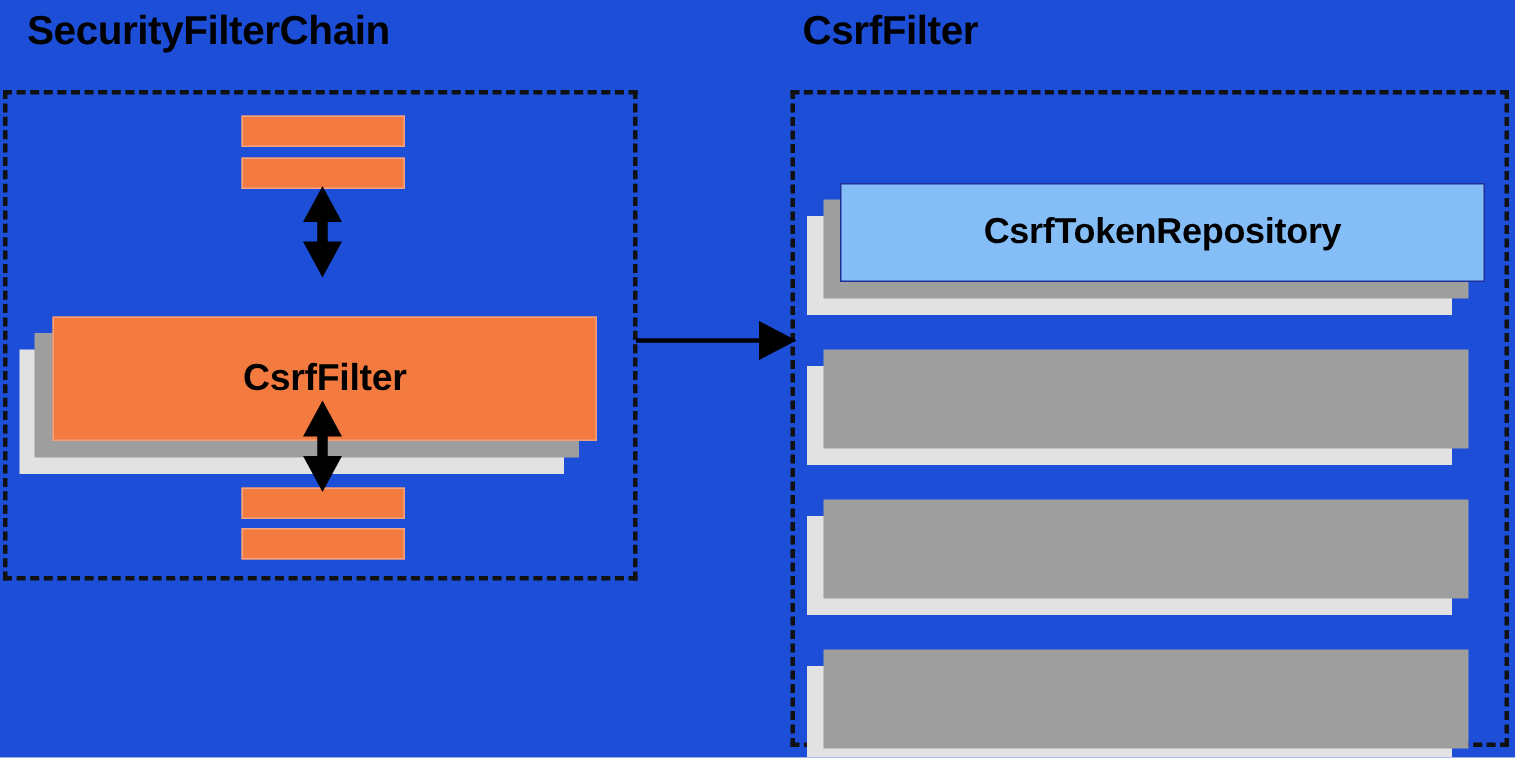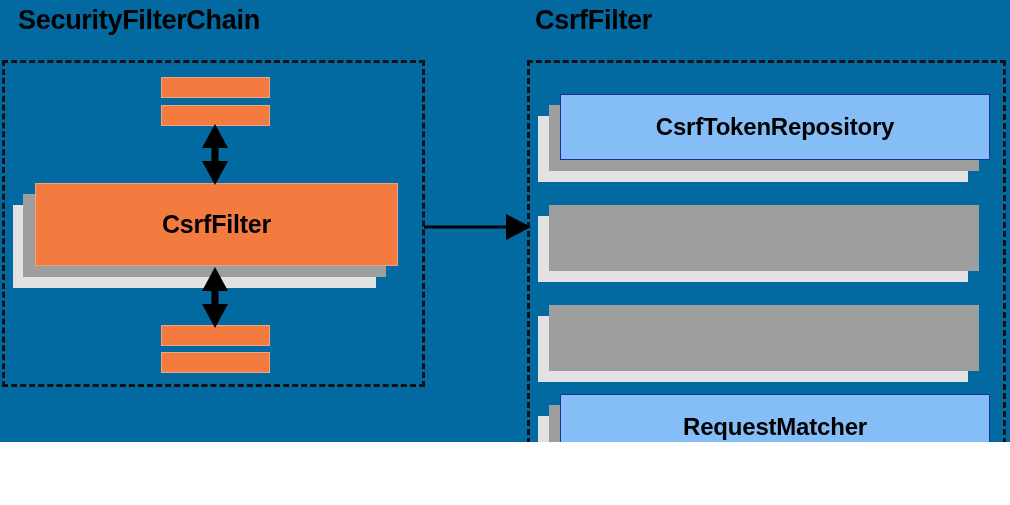--- a/index.html
+++ b/index.html
@@ -3,22 +3,22 @@
 <meta charset="utf-8">
 <style>
   html, body {
     margin: 0;
     padding: 0;
     background: #ffffff;
   }
   #canvas {
     position: relative;
     width: 1010px;
-    height: 442px;
-    background: #0369a1;
+    height: 505px;
+    background: #1d4ed8;
     font-family: "Liberation Sans", sans-serif;
     overflow: hidden;
   }
 
   
   .panel-title {
     position: absolute;
     font-weight: bold;
     font-size: 27px;
     color: #000000;
@@ -35,20 +35,21 @@
     border: 3px dashed #111111;
     box-sizing: border-box;
     background: transparent;
   }
   #box-left  { left: 2px;   top: 60px; width: 423px; height: 327px; }
   #box-right { left: 527px; top: 60px; width: 479px; height: 438px; }
 
   
   .stack {
     position: absolute;
+    margin-top: 28px;
   }
   .stack .shadow-far,
   .stack .shadow-near,
   .stack .face {
     position: absolute;
     box-sizing: border-box;
   }
   .stack .shadow-far {
     background: #e2e2e2;
   }
@@ -154,23 +155,20 @@
   </div>
 
   <div class="stack blue-card" id="blue-card-2">
     <div class="shadow-far"></div>
     <div class="shadow-near"></div>
   </div>
 
   <div class="stack blue-card" id="blue-card-3">
     <div class="shadow-far"></div>
     <div class="shadow-near"></div>
-    <div class="face">
-      <span class="face-label">RequestMatcher</span>
-    </div>
   </div>
 
   <svg id="arrow-layer" viewBox="0 0 1010 505" width="1010" height="505">
 
     <g>
       <line x1="215" y1="138" x2="215" y2="172" stroke="#000000" stroke-width="7"></line>
       <polygon points="215,124 202,148 228,148" fill="#000000"></polygon>
       <polygon points="215,185 202,161 228,161" fill="#000000"></polygon>
     </g>
 

